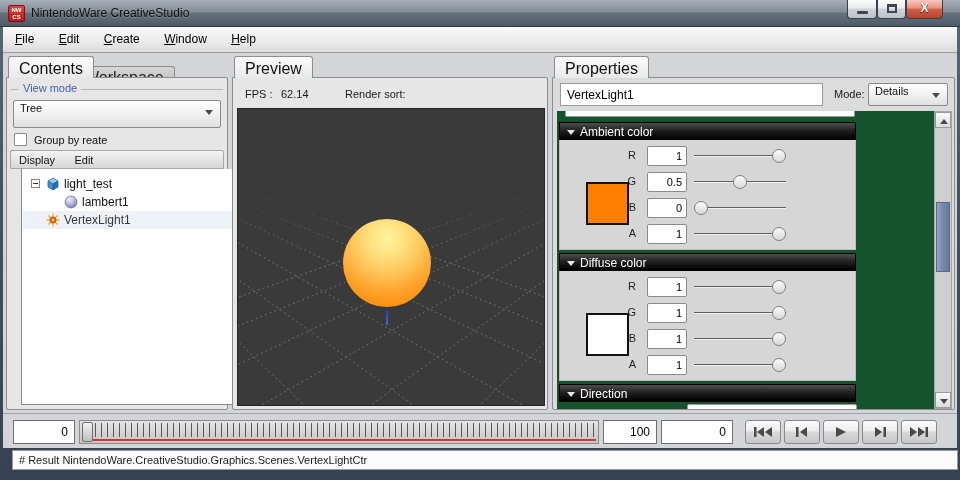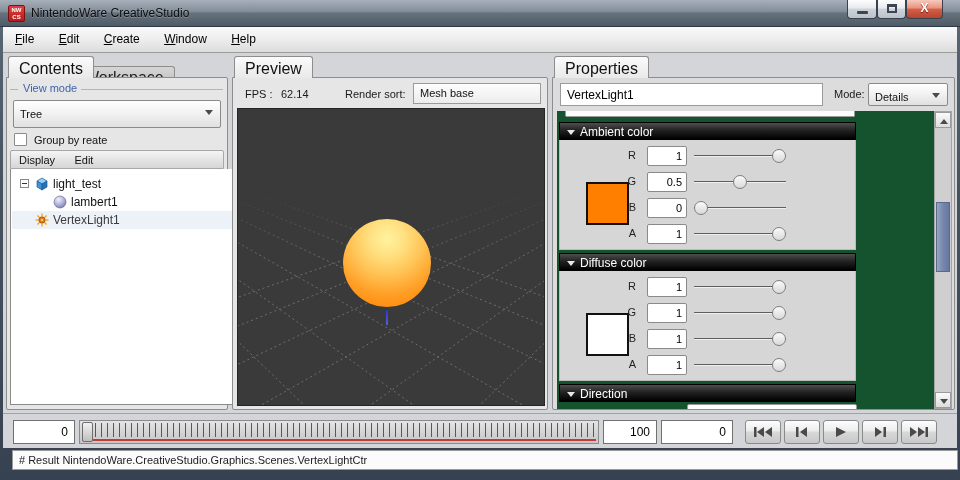--- a/index.html
+++ b/index.html
@@ -36,21 +36,21 @@
   .tab { position:absolute; height:22px; padding:3px 10px 0 10px; font-size:16px; border:1px solid #8d8d8d; border-bottom:none;
     border-radius:3px 3px 0 0; background:linear-gradient(180deg,#fbfbfb,#e9e9e9); z-index:3; }
   .tab.inactive { height:19px; top:5px; background:linear-gradient(180deg,#d6d6d6,#bdbdbd); padding-top:2px; z-index:1; color:#222;margin-top:8px; }
 
   .panel-box { position:absolute; border:1px solid #8d8d8d; background:#e6e6e6; border-radius:0 2px 2px 2px; z-index:2; }
 
   
   .groupbox-label { position:absolute; left:12px; top:4px; color:#3f63a8; font-size:11px; background:transparent; padding:0 4px; z-index:2; }
   .group-line { position:absolute; top:11px; height:1px; background:#b4b4b4; }
   .dropdown { position:absolute; border:1px solid #8a8a8a; border-radius:2px;
-    background:linear-gradient(180deg,#ffffff 0%,#f1f1f1 50%,#e0e0e0 100%); font-size:11px; padding:7px 0 0 6px; }
+    background:linear-gradient(180deg,#ffffff 0%,#f1f1f1 50%,#e0e0e0 100%); font-size:11px; padding:1px 0 0 6px; }
   .dd-arrow { position:absolute; right:7px; top:9px; width:0; height:0; border-left:4px solid transparent; border-right:4px solid transparent; border-top:5px solid #4a4a4a; }
   .checkbox { position:absolute; width:13px; height:13px; background:#fff; border:1px solid #8a8a8a; border-radius:1px; }
   .check-label { position:absolute; font-size:11px; }
   .mini-toolbar { position:absolute; height:19px; background:linear-gradient(180deg,#f4f4f4,#d6d6d6); border:1px solid #a8a8a8; border-radius:2px 2px 0 0; }
   .mini-toolbar span { display:inline-block; font-size:11px; padding:3px 8px 0 8px; }
   .tree-box { position:absolute; background:#fff; border:1px solid #8a8a8a; border-top:none; overflow:hidden; }
   .tree-row { position:absolute; left:1px; right:1px; height:18px; font-size:12px; }
   .tree-row.selected { background:#edf2f8; color:#3a3a3a; }
   .expander { position:absolute; left:8px; top:4px; width:9px; height:9px; background:#fff; border:1px solid #898989; }
   .expander::after { content:""; position:absolute; left:1px; top:3px; width:5px; height:1px; background:#333; }
@@ -156,21 +156,21 @@
       </div>
 
       <div class="checkbox" style="left:7px; top:55px;"></div>
       <div class="check-label" style="left:27px; top:56px;">Group by reate</div>
 
       <div class="mini-toolbar" style="left:3px; top:72px; width:214px;">
         <span>Display</span>
         <span>Edit</span>
       </div>
 
-      <div class="tree-box" style="left:3px; top:91px; width:258px; height:236px;">
+      <div class="tree-box" style="left:14px; top:91px; width:258px; height:236px;">
 
         <div class="tree-row" style="top:6px;">
           <div class="expander"></div>
           <svg class="tree-icon" style="left:23px;" viewBox="0 0 14 14">
             <polygon points="2,4 7,1 12,4 7,7" fill="#8fd0f4" stroke="#1e5e94" stroke-width="0.7"></polygon>
             <polygon points="2,4 7,7 7,13 2,10" fill="#3e93d8" stroke="#1e5e94" stroke-width="0.7"></polygon>
             <polygon points="12,4 7,7 7,13 12,10" fill="#2a6fb4" stroke="#1e5e94" stroke-width="0.7"></polygon>
           </svg>
           <span class="tree-label" style="left:41px;">light_test</span>
         </div>
@@ -208,23 +208,20 @@
         </div>
       </div>
     </div>
 
     <div class="tab" style="left:231px; top:3px;"><span>Preview</span></div>
 
     <div class="panel-box" style="left:229px; top:24px; width:316px; height:333px;">
       <span class="fps-text" style="left:12px; top:10px;">FPS :</span>
       <span class="fps-text" style="left:48px; top:10px;">62.14</span>
       <span class="fps-text" style="left:112px; top:10px;">Render sort:</span>
-      <div class="flat-field" style="left:180px; top:5px; width:128px; height:21px;">
-        <span>Mesh base</span>
-      </div>
 
       <div class="viewport">
         <svg width="308" height="298" viewBox="0 0 308 298">
           <defs>
             <linearGradient id="fade" x1="0" y1="0" x2="0" y2="1">
               <stop offset="0" stop-color="#3a3a3a" stop-opacity="1"></stop>
               <stop offset="0.55" stop-color="#3a3a3a" stop-opacity="1"></stop>
               <stop offset="1" stop-color="#3a3a3a" stop-opacity="0"></stop>
             </linearGradient>
           </defs>

